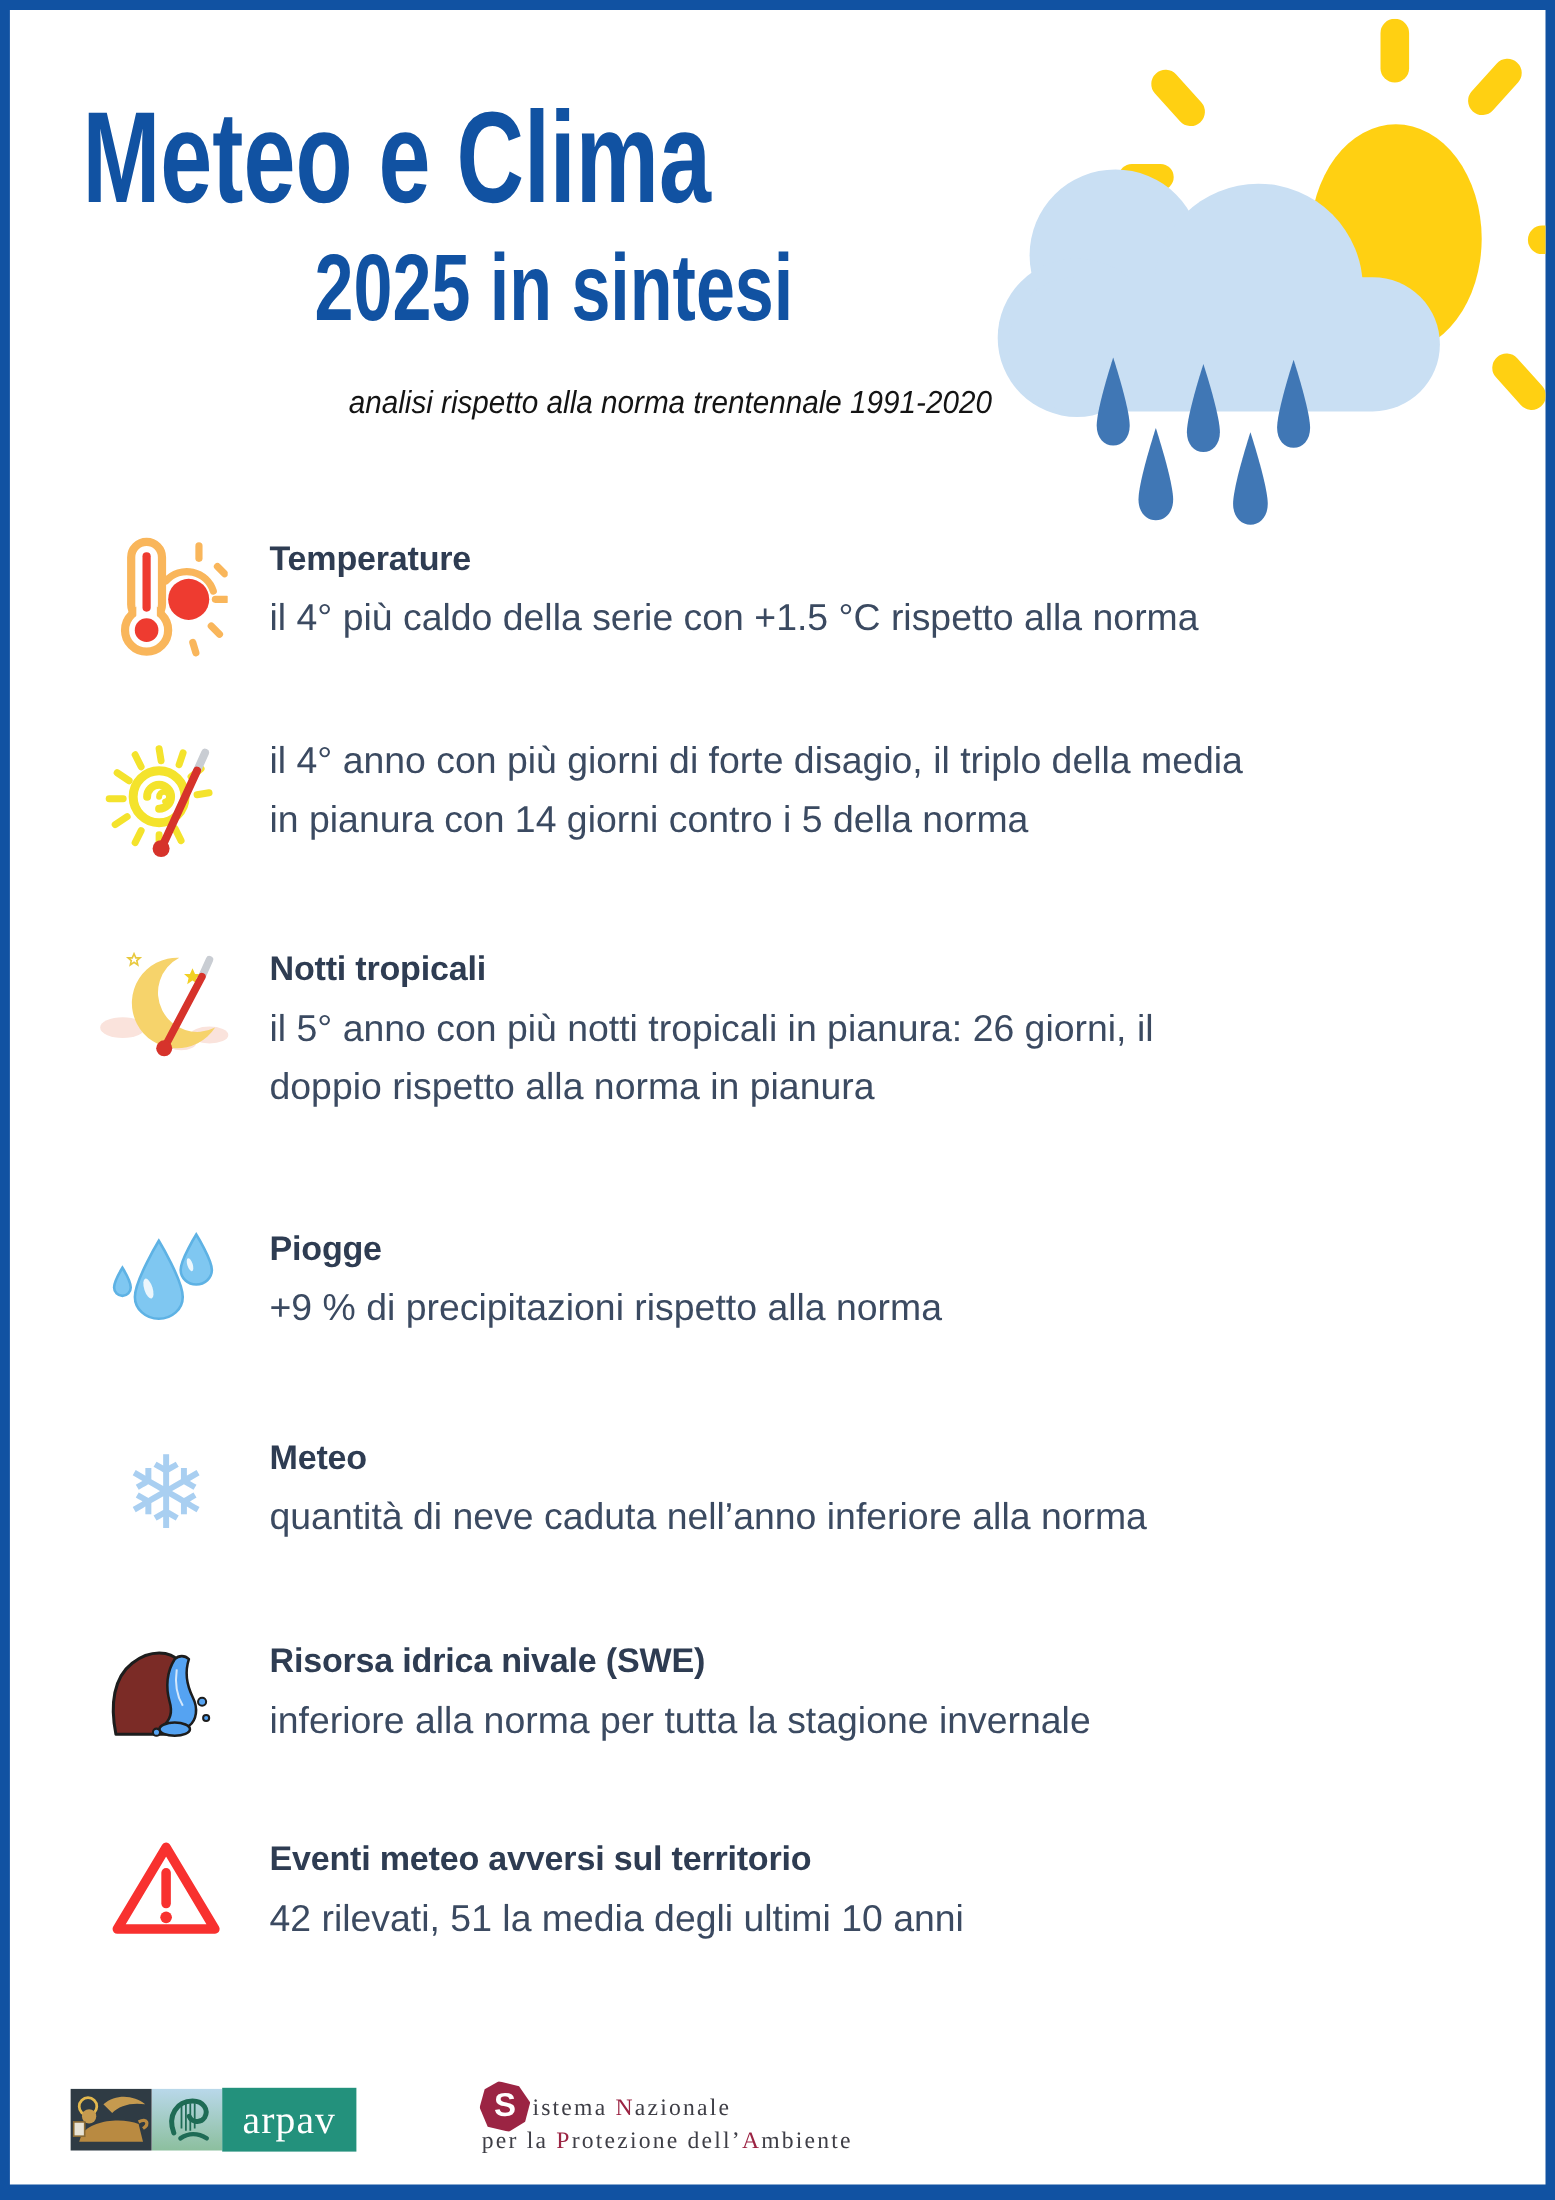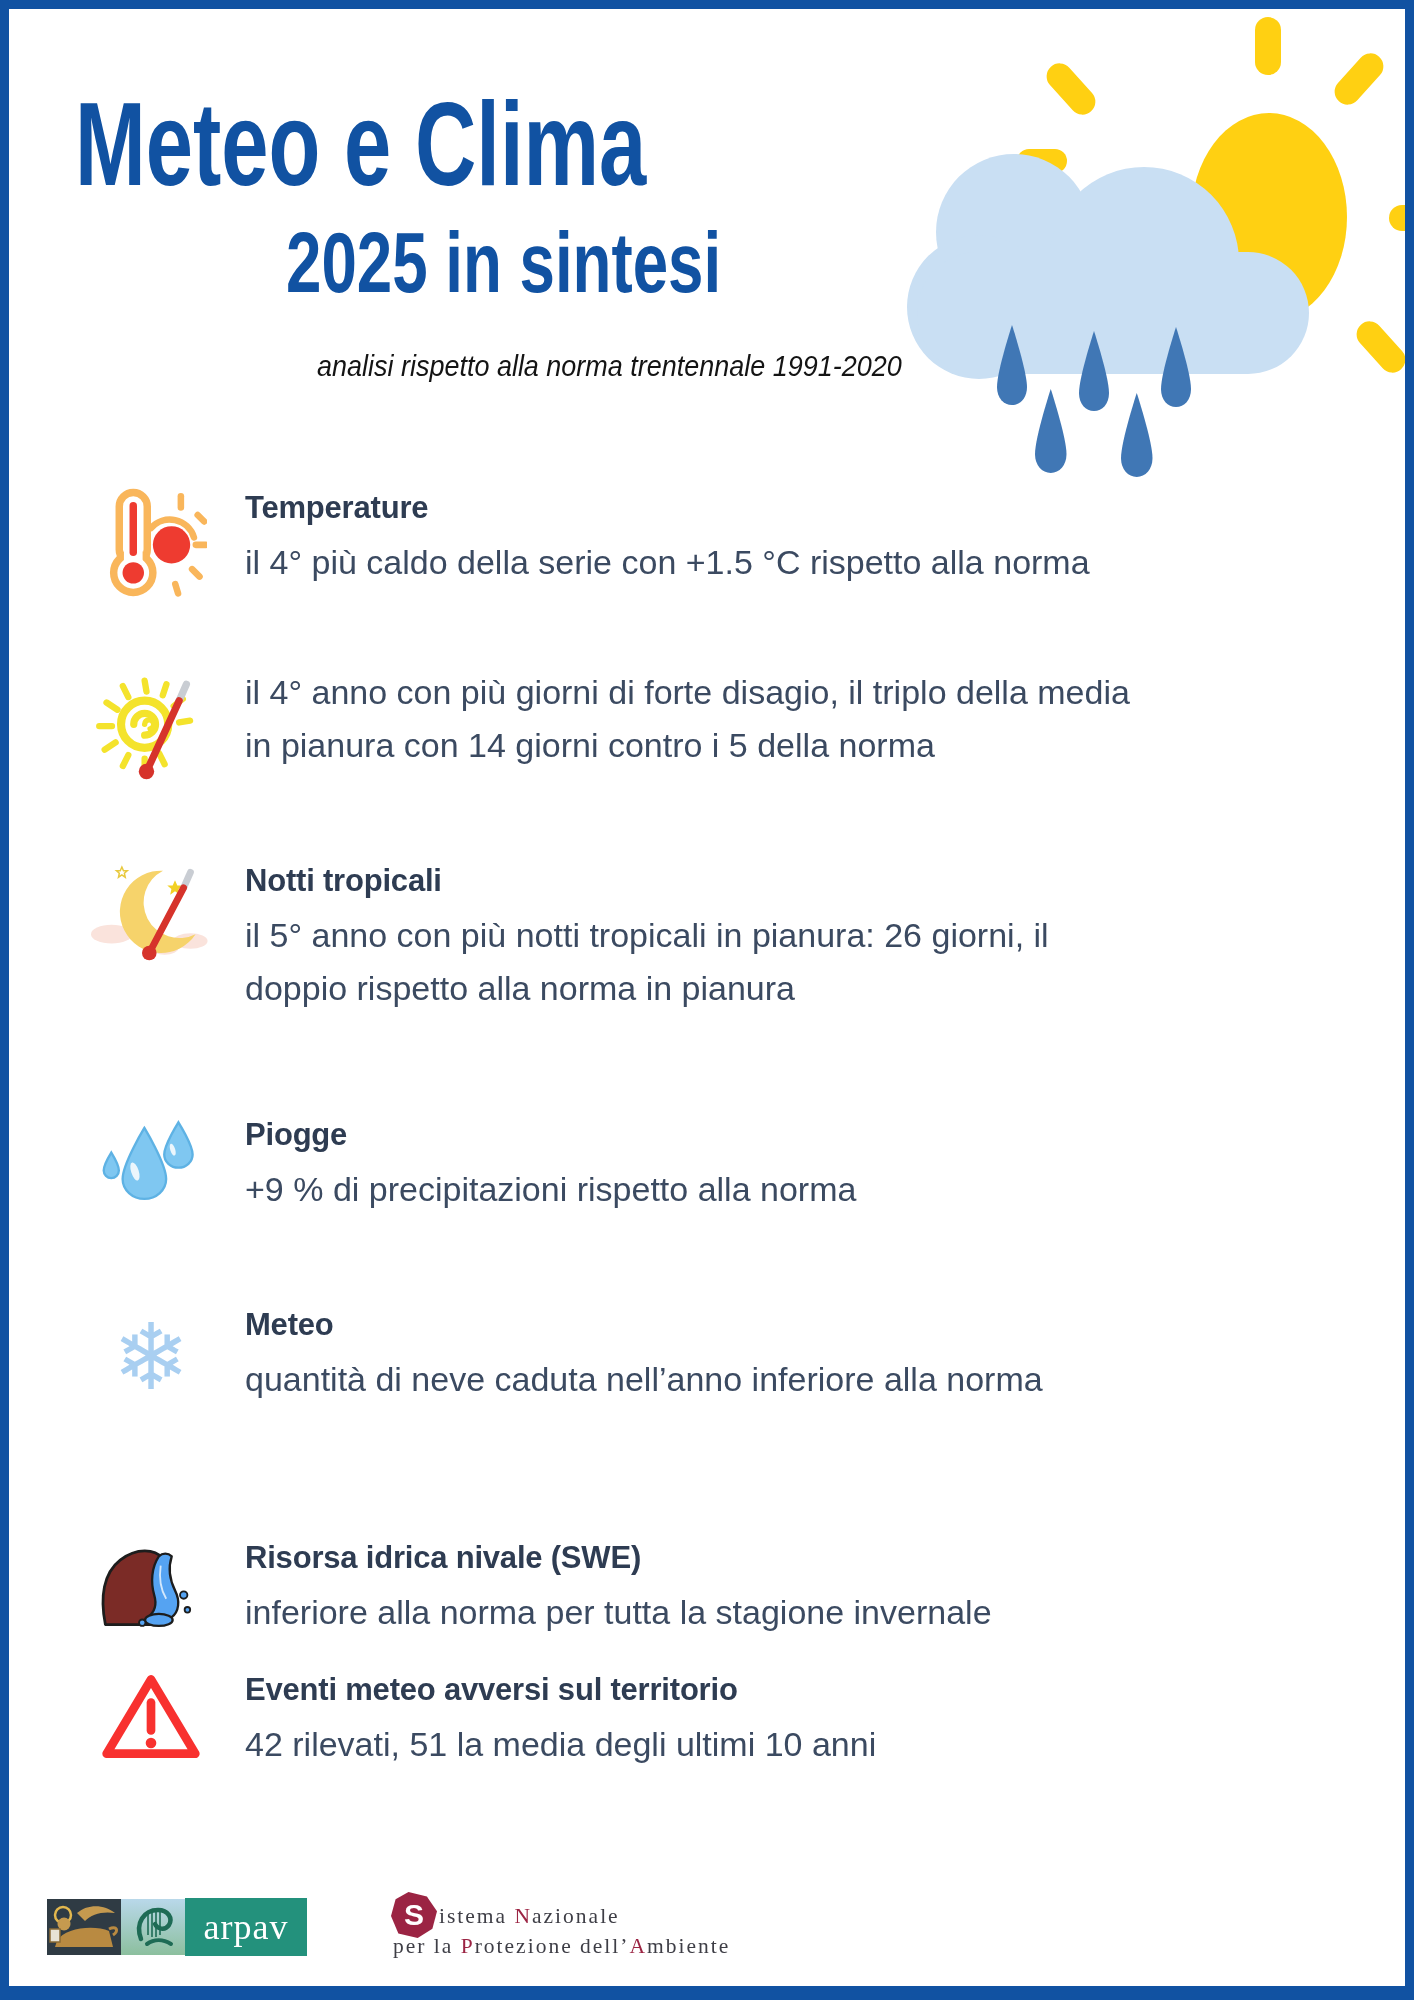--- a/index.html
+++ b/index.html
@@ -49,22 +49,22 @@
   }
   .section-body{
     font-size:34px;font-weight:400;color:#3B4A61;
     line-height:53px;white-space:pre-line;margin:0;
   }
   .snowflake-glyph{
     font-family:"DejaVu Sans", sans-serif;
     font-size:92px;line-height:1;color:#A9CFF1;display:block;margin-top:8px;
   }
   .footer{
-    position:absolute;left:38px;bottom:28px;height:62px;
-    display:flex;align-items:center;gap:84px;
+    position:absolute;left:55px;bottom:28px;height:62px;
+    display:flex;align-items:center;gap:112px;
   }
   .arpav-logo{display:flex;align-items:stretch;height:58px;}
   .arpav-wordmark{
     width:122px;background:#23917C;color:#ffffff;
     display:flex;align-items:center;justify-content:center;
     font-family:"Liberation Serif", serif;
     font-size:36px;letter-spacing:1px;
   }
   .snpa-logo{position:relative;width:470px;height:62px;}
   .snpa-hex{
@@ -215,21 +215,21 @@
 <div class="section" style="top:1295px;">
   <div class="icon-box">
     <span class="snowflake-glyph">❄</span>
   </div>
   <div class="section-text">
     <h2 class="section-title">Meteo</h2>
     <p class="section-body">quantità di neve caduta nell’anno inferiore alla norma</p>
   </div>
 </div>
 
-<div class="section" style="top:1480px;margin-top:48px;">
+<div class="section" style="top:1480px;">
   <div class="icon-box">
     <svg width="106" height="94" viewBox="0 0 115 100">
       <path d="M8,94 C2,64 6,38 24,24 C42,10 62,12 70,22 C74,27 74,33 71,38 C76,40 79,46 77,52 C83,58 84,70 78,78 C74,84 68,88 62,90 L58,94 Z" fill="#7B2B26" stroke="#1D1D1D" stroke-width="3" stroke-linejoin="round"></path>
       <path d="M66,20 C70,16 76,16 80,20 C76,32 78,46 84,58 C89,68 88,80 80,86 C72,92 60,92 54,86 C62,80 64,72 61,62 C57,48 58,32 66,20 Z" fill="#55A3F2" stroke="#1D1D1D" stroke-width="2.5" stroke-linejoin="round"></path>
       <ellipse cx="66" cy="89" rx="15" ry="6.5" fill="#55A3F2" stroke="#1D1D1D" stroke-width="2.5"></ellipse>
       <path d="M68,30 C66,44 68,56 74,66" fill="none" stroke="#ffffff" stroke-width="2" opacity="0.75"></path>
       <circle cx="93" cy="62" r="4" fill="#55A3F2" stroke="#1D1D1D" stroke-width="2"></circle>
       <circle cx="97" cy="78" r="3" fill="#55A3F2" stroke="#1D1D1D" stroke-width="2"></circle>
       <circle cx="48" cy="92" r="3.5" fill="#55A3F2" stroke="#1D1D1D" stroke-width="2"></circle>
     </svg>

